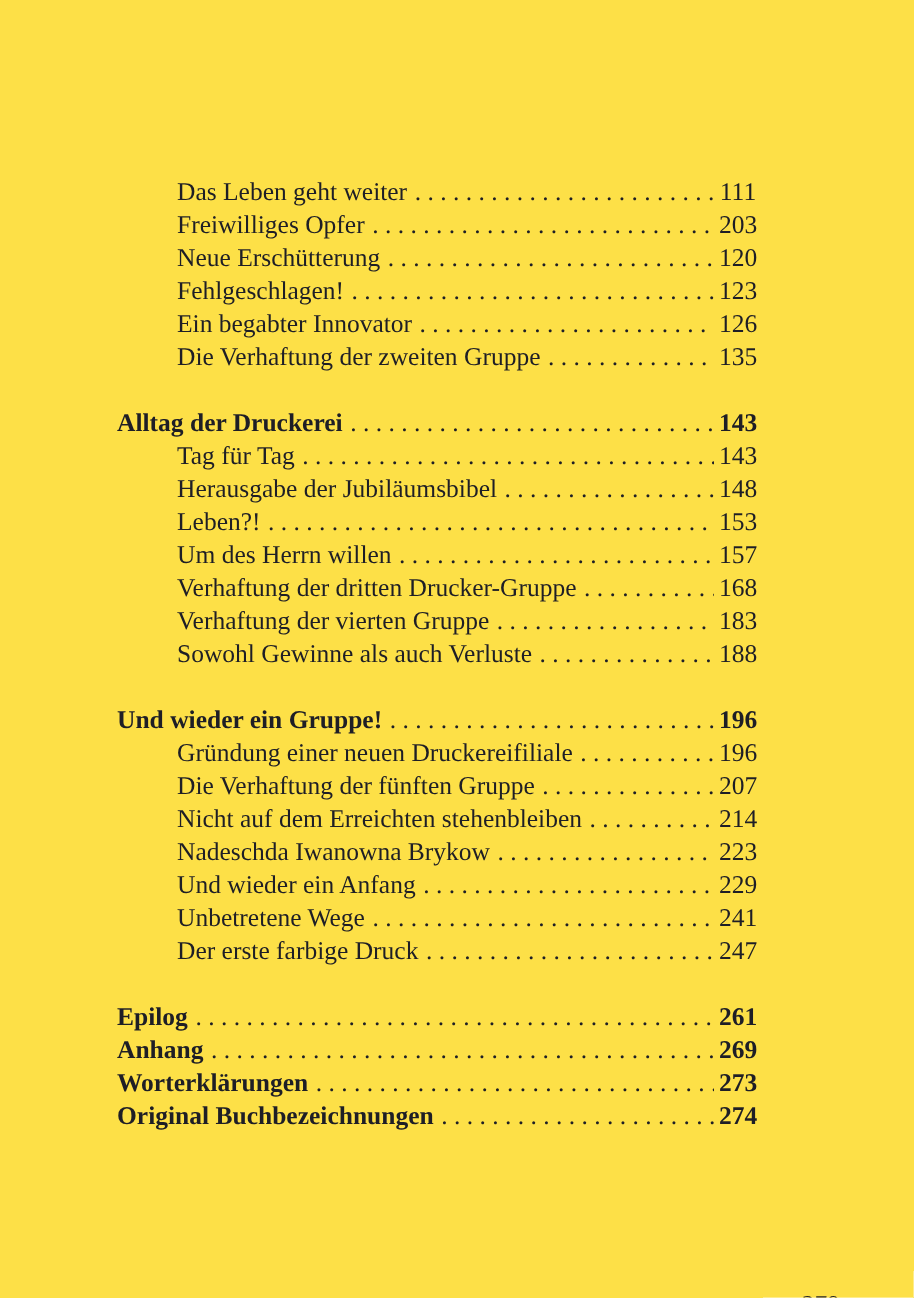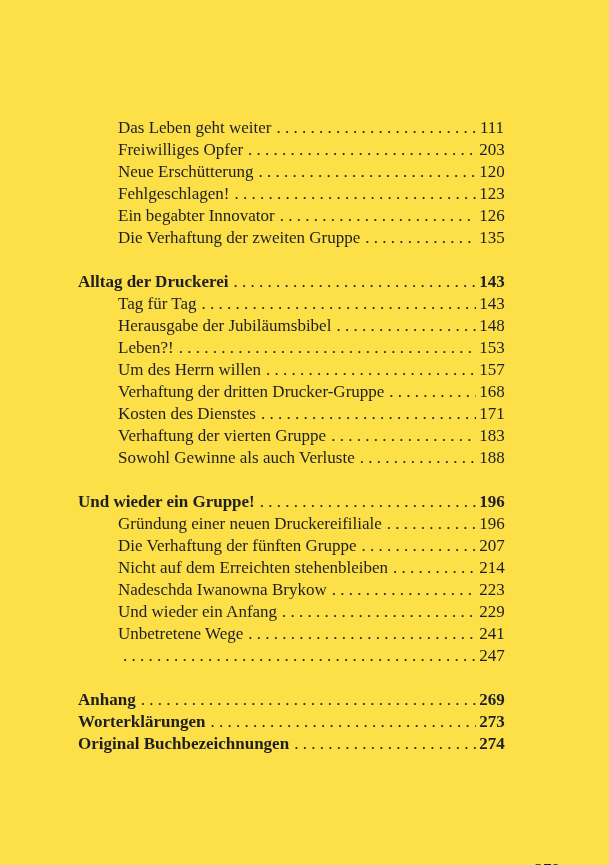--- a/index.html
+++ b/index.html
@@ -133,25 +133,20 @@
           <span class="label">Um des Herrn willen</span>
           <span class="leader"></span>
           <span class="pagenum">157</span>
         </div>
         <div class="row entry">
           <span class="label">Verhaftung der dritten Drucker-Gruppe</span>
           <span class="leader"></span>
           <span class="pagenum">168</span>
         </div>
         <div class="row entry">
-          <span class="label">Kosten des Dienstes</span>
-          <span class="leader"></span>
-          <span class="pagenum">171</span>
-        </div>
-        <div class="row entry">
           <span class="label">Verhaftung der vierten Gruppe</span>
           <span class="leader"></span>
           <span class="pagenum">183</span>
         </div>
         <div class="row entry">
           <span class="label">Sowohl Gewinne als auch Verluste</span>
           <span class="leader"></span>
           <span class="pagenum">188</span>
         </div>
       </div>
@@ -185,25 +180,31 @@
           <span class="label">Und wieder ein Anfang</span>
           <span class="leader"></span>
           <span class="pagenum">229</span>
         </div>
         <div class="row entry">
           <span class="label">Unbetretene Wege</span>
           <span class="leader"></span>
           <span class="pagenum">241</span>
         </div>
         <div class="row entry">
+          <span class="label">Der erste farbige Druck</span>
           <span class="leader"></span>
           <span class="pagenum">247</span>
         </div>
       </div>
       <div class="toc-section">
+        <div class="row entry-bold">
+          <span class="label">Epilog</span>
+          <span class="leader"></span>
+          <span class="pagenum">261</span>
+        </div>
         <div class="row entry-bold">
           <span class="label">Anhang</span>
           <span class="leader"></span>
           <span class="pagenum">269</span>
         </div>
         <div class="row entry-bold">
           <span class="label">Worterklärungen</span>
           <span class="leader"></span>
           <span class="pagenum">273</span>
         </div>

